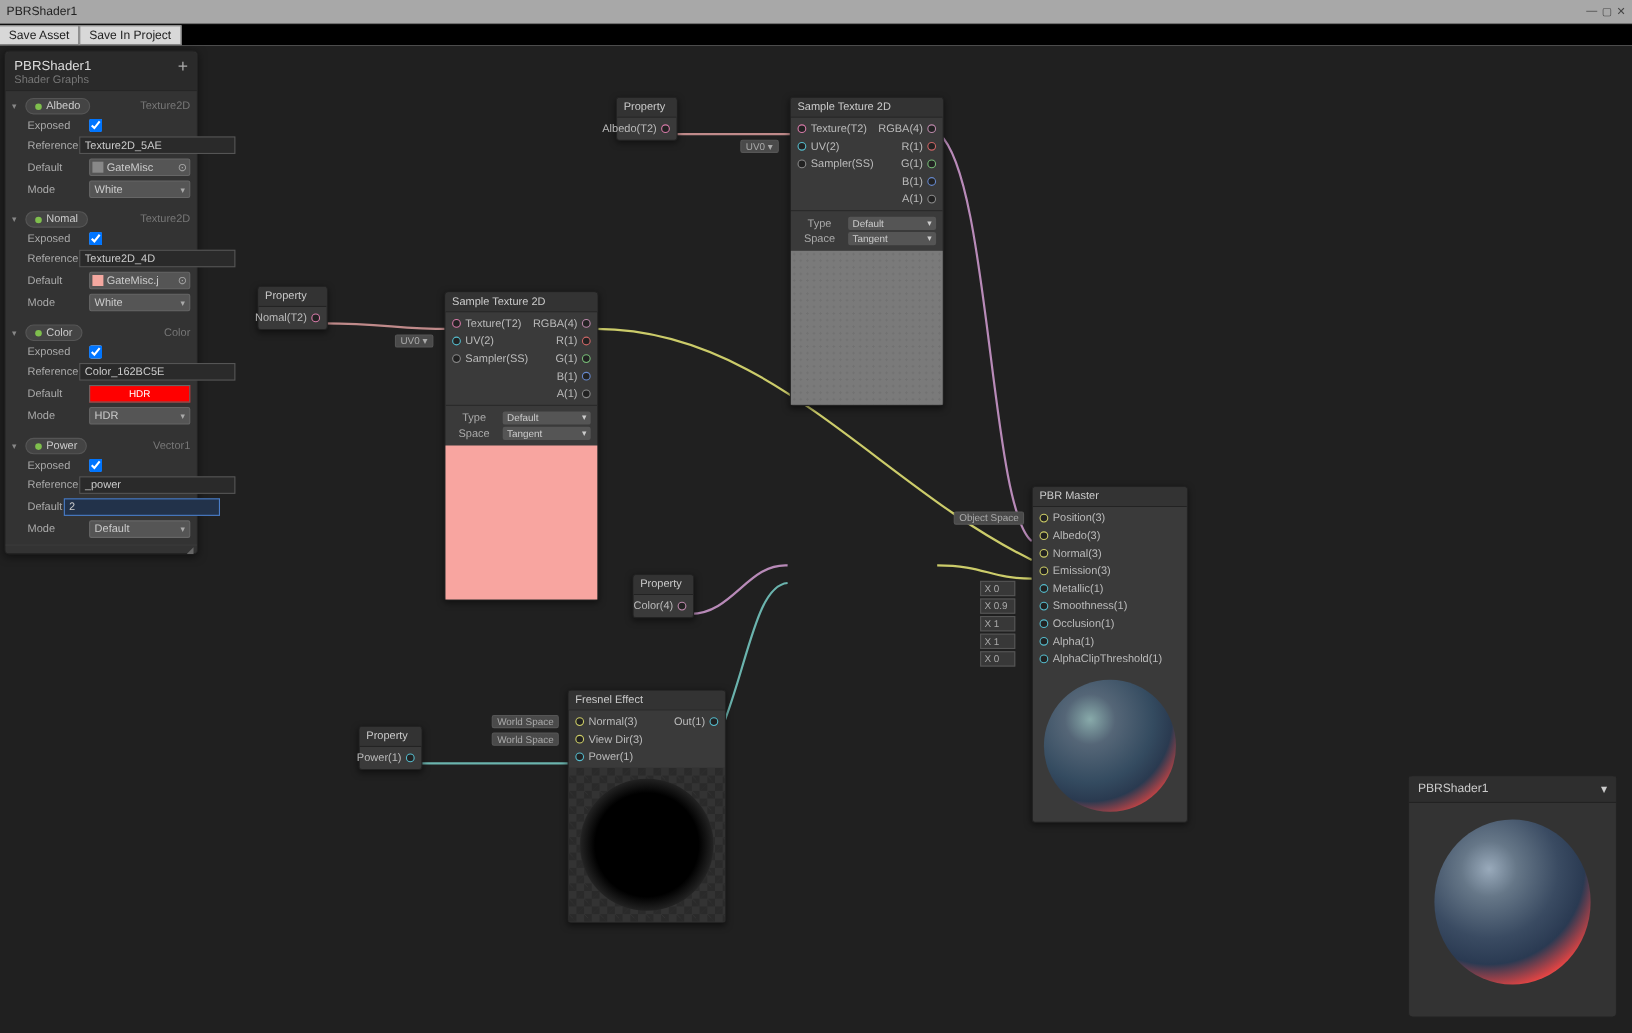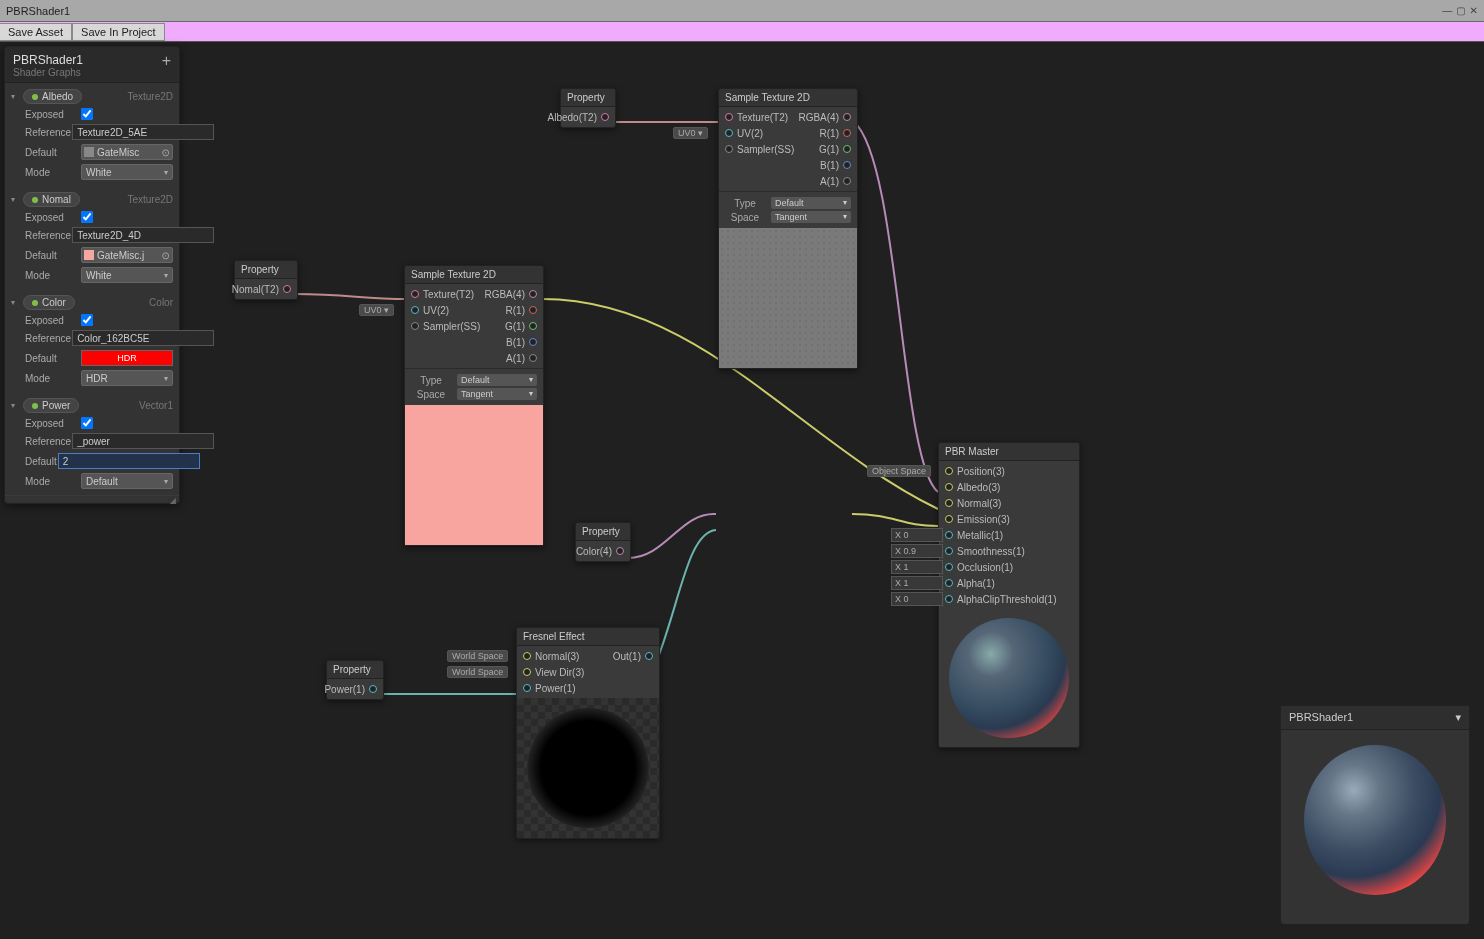--- a/index.html
+++ b/index.html
@@ -1,19 +1,19 @@
 <!DOCTYPE html>
 <html><head>
 <meta charset="utf-8">
 <style>
 * { box-sizing: border-box; margin: 0; padding: 0; font-family: Arial, sans-serif; }
 body { background: #202020; width: 1484px; height: 939px; position: relative; overflow: hidden; color: #aaa; font-size: 11px; }
 .titlebar { background: #a8a8a8; height: 22px; display: flex; align-items: center; padding: 0 6px; color: #222; border-bottom: 1px solid #6a6a6a; justify-content: space-between; }
 .titlebar .wincontrols { display:flex; gap:4px; font-size:10px; color:#444; }
-.toolbar { background: #f0abfc; height: 20px; display: flex; align-items: center; padding: 0; border-bottom: 1px solid #555; }
+.toolbar { background: #000000; height: 20px; display: flex; align-items: center; padding: 0; border-bottom: 1px solid #555; }
 .toolbar-btn { background: #d8d8d8; border: 1px solid #888; padding: 1px 8px; font-size: 11px; color: #222; margin-right: 0; height: 18px; display:flex; align-items:center; }
 .toolbar-btn:first-child { border-left: none; }
 .canvas { position: absolute; left:0; top:42px; right:0; bottom:0; background:#202020; }
 
 
 .blackboard { position:absolute; left:4px; top:4px; width:176px; background:#333; border:1px solid #222; border-radius:4px; box-shadow:0 2px 8px rgba(0,0,0,.5); }
 .bb-head { background:#2a2a2a; padding:6px 8px 4px; border-bottom:1px solid #222; display:flex; justify-content:space-between; align-items:flex-start; border-radius:4px 4px 0 0;}
 .bb-title { color:#ddd; font-size:12px; }
 .bb-sub { color:#777; font-size:10px; }
 .bb-add { color:#aaa; font-size:16px; cursor:pointer; line-height:1; }
@@ -55,21 +55,21 @@
 .port.c-blue { border-color:#68c; }
 .port-label { }
 .tag { background:#4a4a4a; color:#aaa; font-size:9px; padding:0 4px; border-radius:2px; border:1px solid #555;}
 .node-settings { padding:4px 6px; border-top:1px solid #2a2a2a; }
 .set-row { display:flex; align-items:center; gap:6px; padding:1px 0;text-align:center; }
 .set-label { font-size:10px; color:#aaa; width:40px; }
 .set-dd { flex:1; background:#555; color:#ccc; font-size:9px; padding:1px 4px; display:flex; justify-content:space-between; border-radius:2px;}
 .set-dd::after{content:"▾"; font-size:8px;}
 .node-preview { width:100%; padding:0; }
 .node-preview img, .node-preview .prev { width:100%; display:block; }
-.num-field { background:#383838; color:#aaa; border:1px solid #555; font-size:9px; padding:0 3px; width:52px; height:14px; display:flex; align-items:center; gap:2px; }
+.num-field { background:#383838; color:#aaa; border:1px solid #555; font-size:9px; padding:0 3px; width:32px; height:14px; display:flex; align-items:center; gap:2px; }
 
 
 .prev-tex { background:#7a7a7a; background-image:radial-gradient(rgba(0,0,0,.07) 1px, transparent 1px); background-size:6px 6px; height:140px;}
 .prev-pink { background:#f8a5a0; height:140px; }
 .prev-redsphere { background:#000; height:130px; position:relative;}
 .prev-redsphere::before{content:"";position:absolute;left:10%;top:10%;width:80%;height:80%;border-radius:50%;background:radial-gradient(circle at 40% 40%, #100 0%, #400 55%, #c00 75%, #f22 82%, #400 90%);}
 .checker { background-image:linear-gradient(45deg,#2a2a2a 25%,transparent 25%),linear-gradient(-45deg,#2a2a2a 25%,transparent 25%),linear-gradient(45deg,transparent 75%,#2a2a2a 75%),linear-gradient(-45deg,transparent 75%,#2a2a2a 75%);background-size:14px 14px;background-position:0 0,0 7px,7px -7px,-7px 0; background-color:#333;}
 .fresnel-prev { height:140px; position:relative; }
 .fresnel-prev::before{content:"";position:absolute;left:7%;top:7%;width:86%;height:86%;border-radius:50%;background:radial-gradient(circle, #000 0%, #000 55%, #222 70%, #888 85%, #eee 92%, #fff 96%);}
 .master-prev { width:130px; height:130px; position:relative; margin:4px auto;}

